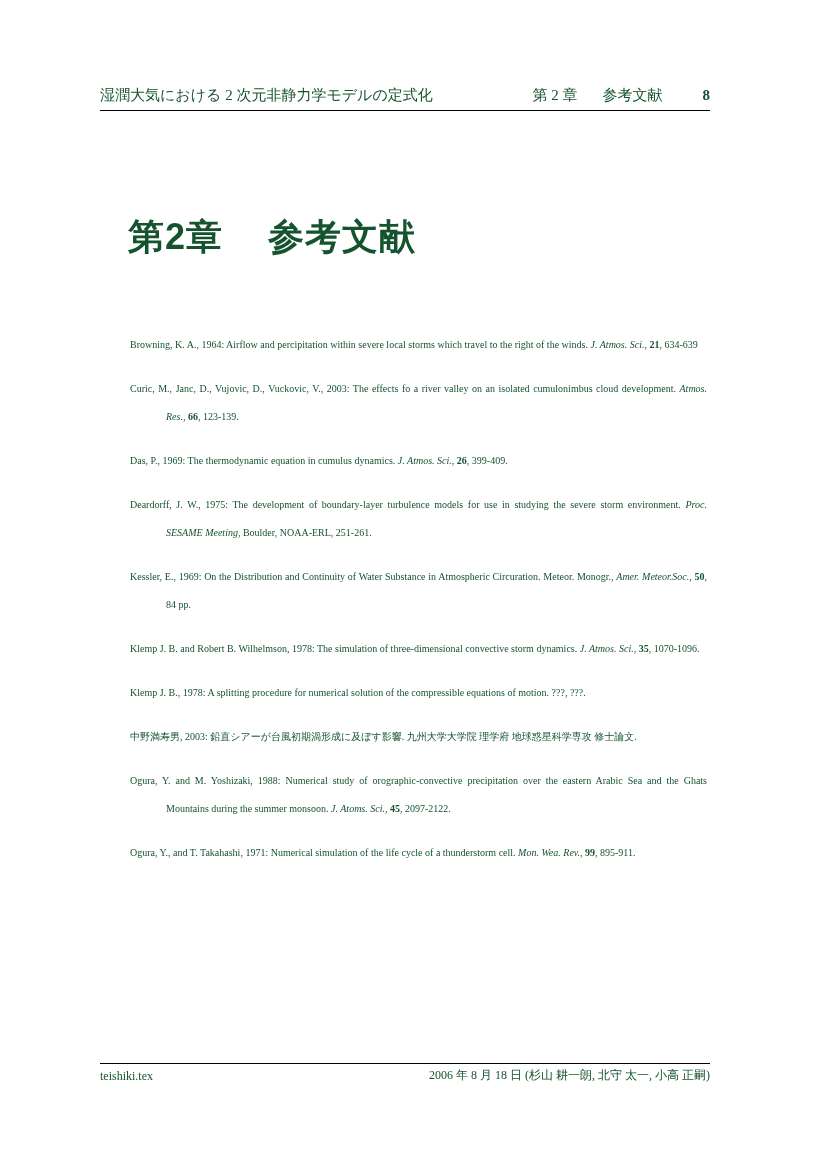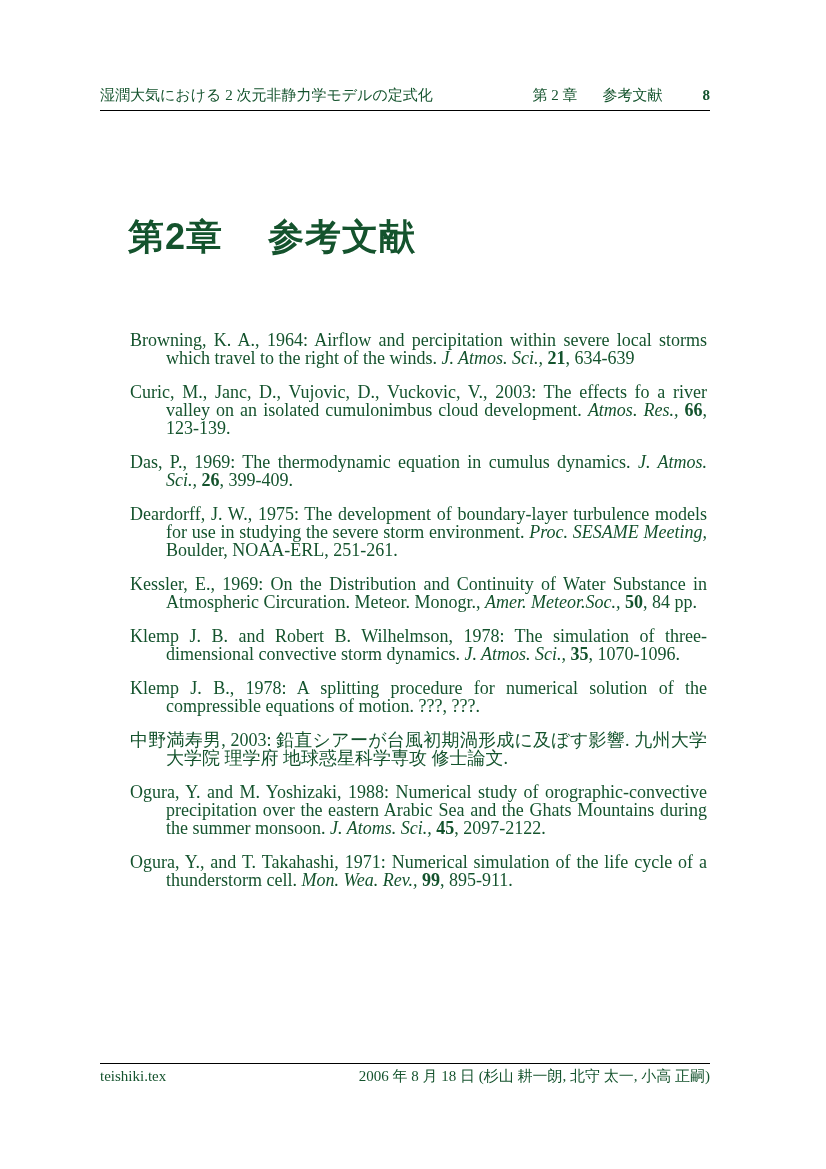--- a/index.html
+++ b/index.html
@@ -51,22 +51,22 @@
     margin-left: 28px;
   }
   .chapter-heading .ch-title { margin-left: 34px; }
 
   
   .reference-list {
     position: absolute;
     left: 130px;
     width: 577px;
     top: 331px;
-    font-size: 18px;
-    line-height: 18px;
+    font-size: 10px;
+    line-height: 28px;
   }
   .ref {
     margin: 0 0 16px 0;
     padding-left: 36px;
     text-indent: -36px;
     text-align: justify;
   }
   .it { font-style: italic; }
   .bf { font-weight: bold; }
 
@@ -79,22 +79,22 @@
     border-top: 1px solid #000;
     height: 0;
   }
   .running-footer {
     position: absolute;
     left: 100px;
     width: 610px;
     top: 1067px;
     display: flex;
     justify-content: space-between;
-    align-items: center;
-    font-size: 15px;
+    align-items: flex-end;
+    font-size: 12px;
     white-space: nowrap;
   }
 </style>
 </head>
 <body>
 
 <div class="page">
 
   <div class="running-header">
     <span class="rh-left">湿潤大気における 2 次元非静力学モデルの定式化</span>

